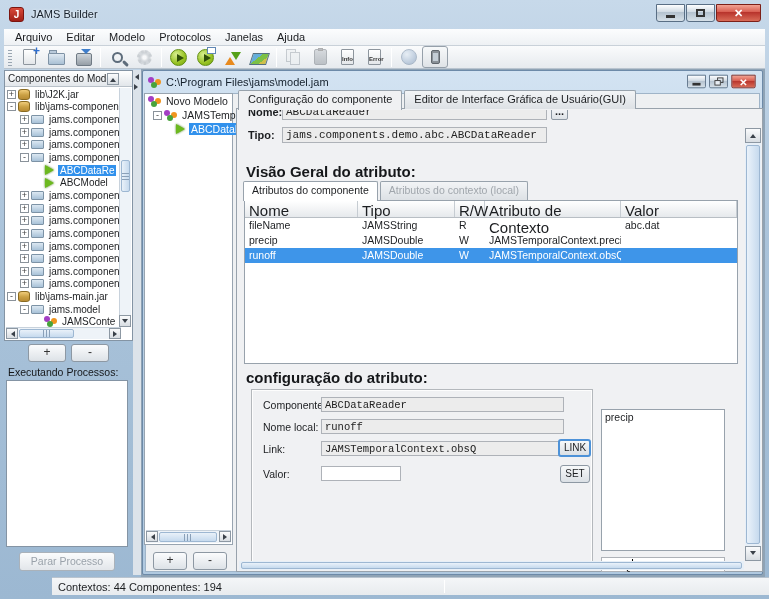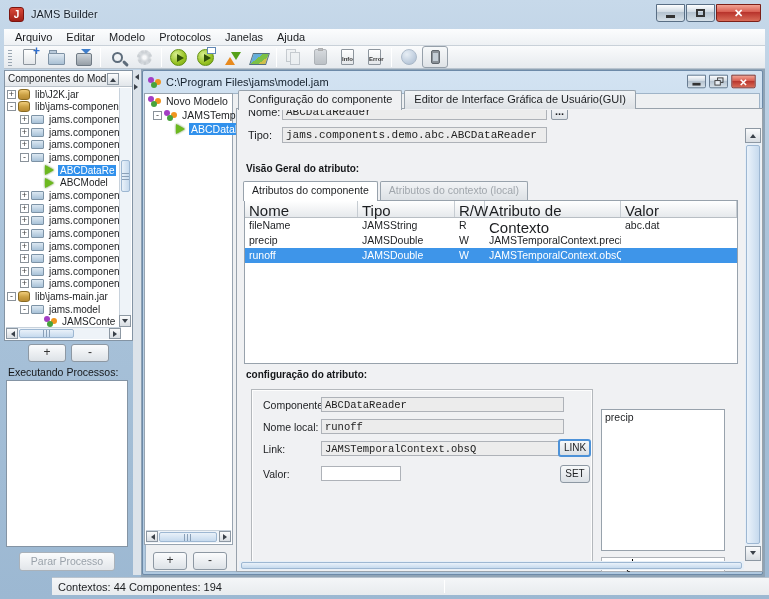--- a/index.html
+++ b/index.html
@@ -145,27 +145,27 @@
 
   
   .cfg{left:236px;top:90px;width:527px;height:482px;}
   .tabs{position:absolute;left:2px;top:0;height:19px;display:flex;}
   .tab{padding:2px 9px 0;border:1px solid #98a2ac;border-bottom:none;background:linear-gradient(#f2f4f6,#dde1e5);
        margin-right:2px;border-radius:2px 2px 0 0;white-space:nowrap;}
   .tab.active{background:#f0f1f3;position:relative;z-index:3;height:20px;}
   .cfg-body{position:absolute;left:0;top:18px;right:0;bottom:0;background:#f0f1f3;border:1px solid #98a2ac;}
   .clipwrap{position:absolute;left:4px;top:1px;width:505px;height:12px;overflow:hidden;}
   .cliprow{position:absolute;left:0;top:-9px;width:100%;height:21px;display:flex;align-items:center;}
-  .flabel{font-weight:normal;margin-left:7px;width:34px;}
+  .flabel{font-weight:bold;margin-left:7px;width:34px;}
   .ro-field{height:16px;background:#ececec;border:1px solid #aeb2b8;padding:1px 3px;color:#222;overflow:hidden;white-space:nowrap;font-family:Liberation Mono, monospace;}
   .ed-field{height:16px;background:#fff;border:1px solid #aeb2b8;padding:1px 3px;color:#111;white-space:nowrap;}
   .browse{width:17px;height:16px;margin-left:4px;background:linear-gradient(#fbfcfd,#dde2e7);border:1px solid #8d98a3;
           border-radius:2px;text-align:center;line-height:12px;font-weight:bold;}
   .tipo-row{position:absolute;left:4px;top:16px;height:20px;display:flex;align-items:center;}
-  .sect-title{position:absolute;font-weight:bold;font-size:10px;color:#15171a;}
+  .sect-title{position:absolute;font-weight:bold;font-size:15px;color:#15171a;}
   .atabs{position:absolute;left:6px;top:72px;display:flex;height:19px;z-index:2;}
   .atab{padding:2px 8px 0;border:1px solid #98a2ac;border-bottom:none;background:linear-gradient(#f2f4f6,#dde1e5);
         margin-right:2px;border-radius:2px 2px 0 0;font-size:10.5px;}
   .atab.active{background:#fff;height:20px;}
   .atab.disabled{color:#a0a6ac;}
   .attr-table{position:absolute;left:7px;top:91px;width:494px;height:164px;background:#fff;border:1px solid #98a2ac;}
   .tbl-head{display:flex;height:17px;background:linear-gradient(#ffffff,#e6e9ec);border-bottom:1px solid #b8bec4;}
   .tbl-head .c{border-right:1px solid #c6ccd2;padding:1px 4px;font-size:15px;}
   .tbl-row{display:flex;height:15px;}
   .tbl-row .c{padding:0 4px;font-size:10.5px;overflow:hidden;white-space:nowrap;line-height:15px;}

